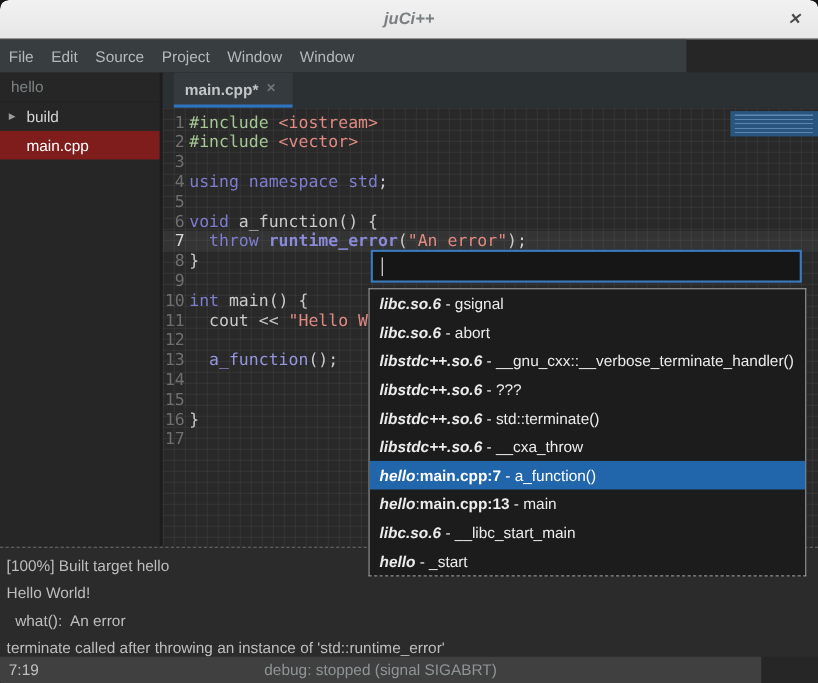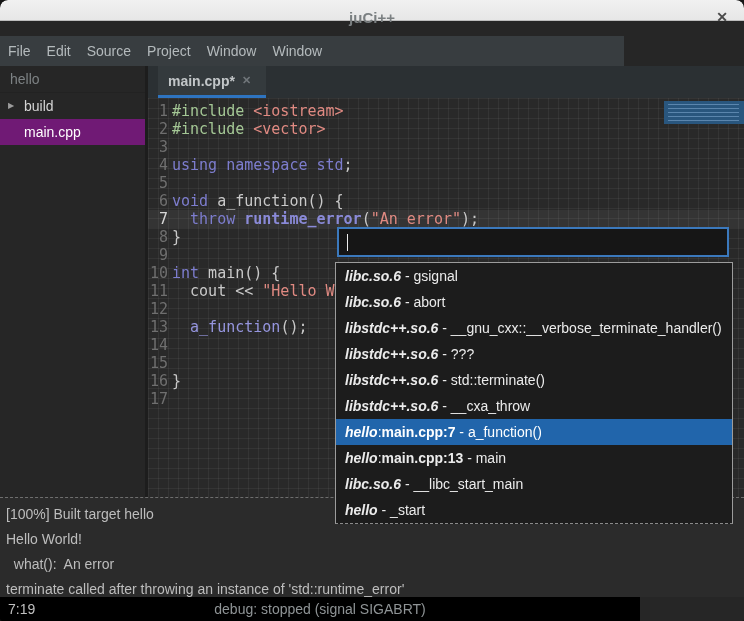--- a/index.html
+++ b/index.html
@@ -1,30 +1,30 @@
 <!DOCTYPE html>
 <html><head>
 <meta charset="utf-8">
 <style>
   html,body{margin:0;padding:0;background:#151515;}
   *{box-sizing:border-box;}
   .window{position:relative;width:744px;height:621px;margin:0 auto;font-family:"Liberation Sans",sans-serif;overflow:hidden;background:#262626;border-radius:8px 8px 2px 2px;}
   
-  .titlebar{position:absolute;left:0;top:0;width:744px;height:21px;background:linear-gradient(#f1f1f1,#e7e7e7);border-bottom:1px solid #bdbdbd;border-radius:8px 8px 0 0;}
+  .titlebar{position:absolute;left:0;top:0;width:744px;height:36px;background:linear-gradient(#f1f1f1,#e7e7e7);border-bottom:1px solid #bdbdbd;border-radius:8px 8px 0 0;font-style:italic;}
   .titlebar .title{position:absolute;left:0;right:0;top:0;line-height:35px;text-align:center;color:#7a7f81;font-size:15px;font-weight:bold;}
   .titlebar .close{position:absolute;right:10px;top:0;width:24px;line-height:35px;text-align:center;color:#4a4a4a;font-size:14px;font-weight:bold;cursor:default;}
   
   .menubar{position:absolute;left:0;top:36px;width:624px;height:30px;background:#383d40;display:flex;align-items:stretch;}
   .menu-item{padding:0 8px;line-height:30px;font-size:14px;color:#b4babc;}
   
   .main{position:absolute;left:0;top:66px;width:744px;height:431px;display:flex;}
   .sidebar{width:145px;height:431px;background:#262626;flex:none;position:relative;}
   .side-header{height:27px;line-height:27px;padding-left:10px;color:#7d8284;font-size:14px;border-bottom:1px solid #222;}
   .side-item{position:relative;height:26px;line-height:26px;padding-left:24px;color:#d4d4d4;font-size:14px;white-space:nowrap;}
-  .side-item.sel{background:#701a75;color:#ffffff;}
+  .side-item.sel{background:#7f1d1d;color:#ffffff;}
   .expander{position:absolute;left:8px;top:0;font-size:8px;color:#9c9c9c;line-height:26px;}
   .divider{width:3px;background:#1d1d1d;flex:none;}
   .content{flex:1;position:relative;background:#2b3033;}
   
   .tabbar{position:absolute;left:0;top:0;right:0;height:32px;background:#2b3033;}
   .tab{position:absolute;left:10px;top:0;height:32px;min-width:108px;background:#343a3d;border-bottom:3px solid #2e74c0;display:flex;align-items:center;justify-content:flex-start;gap:7px;padding:0 10px;}
   .tab .tlabel{color:#c2c6c8;font-size:14px;font-weight:bold;}
   .tab .tabclose{color:#70767a;font-size:11px;font-weight:bold;}
   
   .editor{position:absolute;left:0;top:32px;right:0;bottom:0;background-color:#292929;
@@ -47,21 +47,21 @@
   .popup-input{position:absolute;left:2px;top:0;width:392px;height:30px;background:#161616;border:2px solid #3b79bd;}
   .caret{display:inline-block;width:1px;height:17px;background:#ededed;margin:5px 0 0 8px;}
   .popup-list{position:absolute;left:0;top:35px;width:398px;background:#1c1c1c;border:1px solid #9c9c9c;border-bottom:1px dashed #8a8a8a;}
   .prow{height:26px;line-height:26px;padding-left:9px;color:#ebebeb;font-size:14px;white-space:nowrap;overflow:hidden;}
   .prow.sel{background:#2165ab;color:#ffffff;}
   .prow .it{font-style:italic;font-weight:bold;} .prow .bd{font-weight:bold;} .prow .rg{font-weight:normal;}
   
   .output{position:absolute;left:0;top:497px;width:744px;height:100px;background:#2b2b2b;border-top:1px dashed #6e6e6e;padding:4px 6px 0 6px;overflow:hidden;}
   .out-line{white-space:pre;color:#bdbdbd;font-size:14px;line-height:25px;}
   
-  .statusbar{position:absolute;left:0;top:597px;width:640px;height:24px;background:#000000;}
+  .statusbar{position:absolute;left:0;top:597px;width:692px;height:24px;background:#404040;}
   .statusbar .pos{position:absolute;left:8px;line-height:24px;color:#c0c0c0;font-size:14px;}
   .statusbar .center{position:absolute;left:0;right:0;text-align:center;line-height:24px;color:#8f9496;font-size:14px;}
 </style>
 </head>
 <body>
 
 <div class="window">
 
   <div class="titlebar">
     <span class="title">juCi++</span>

